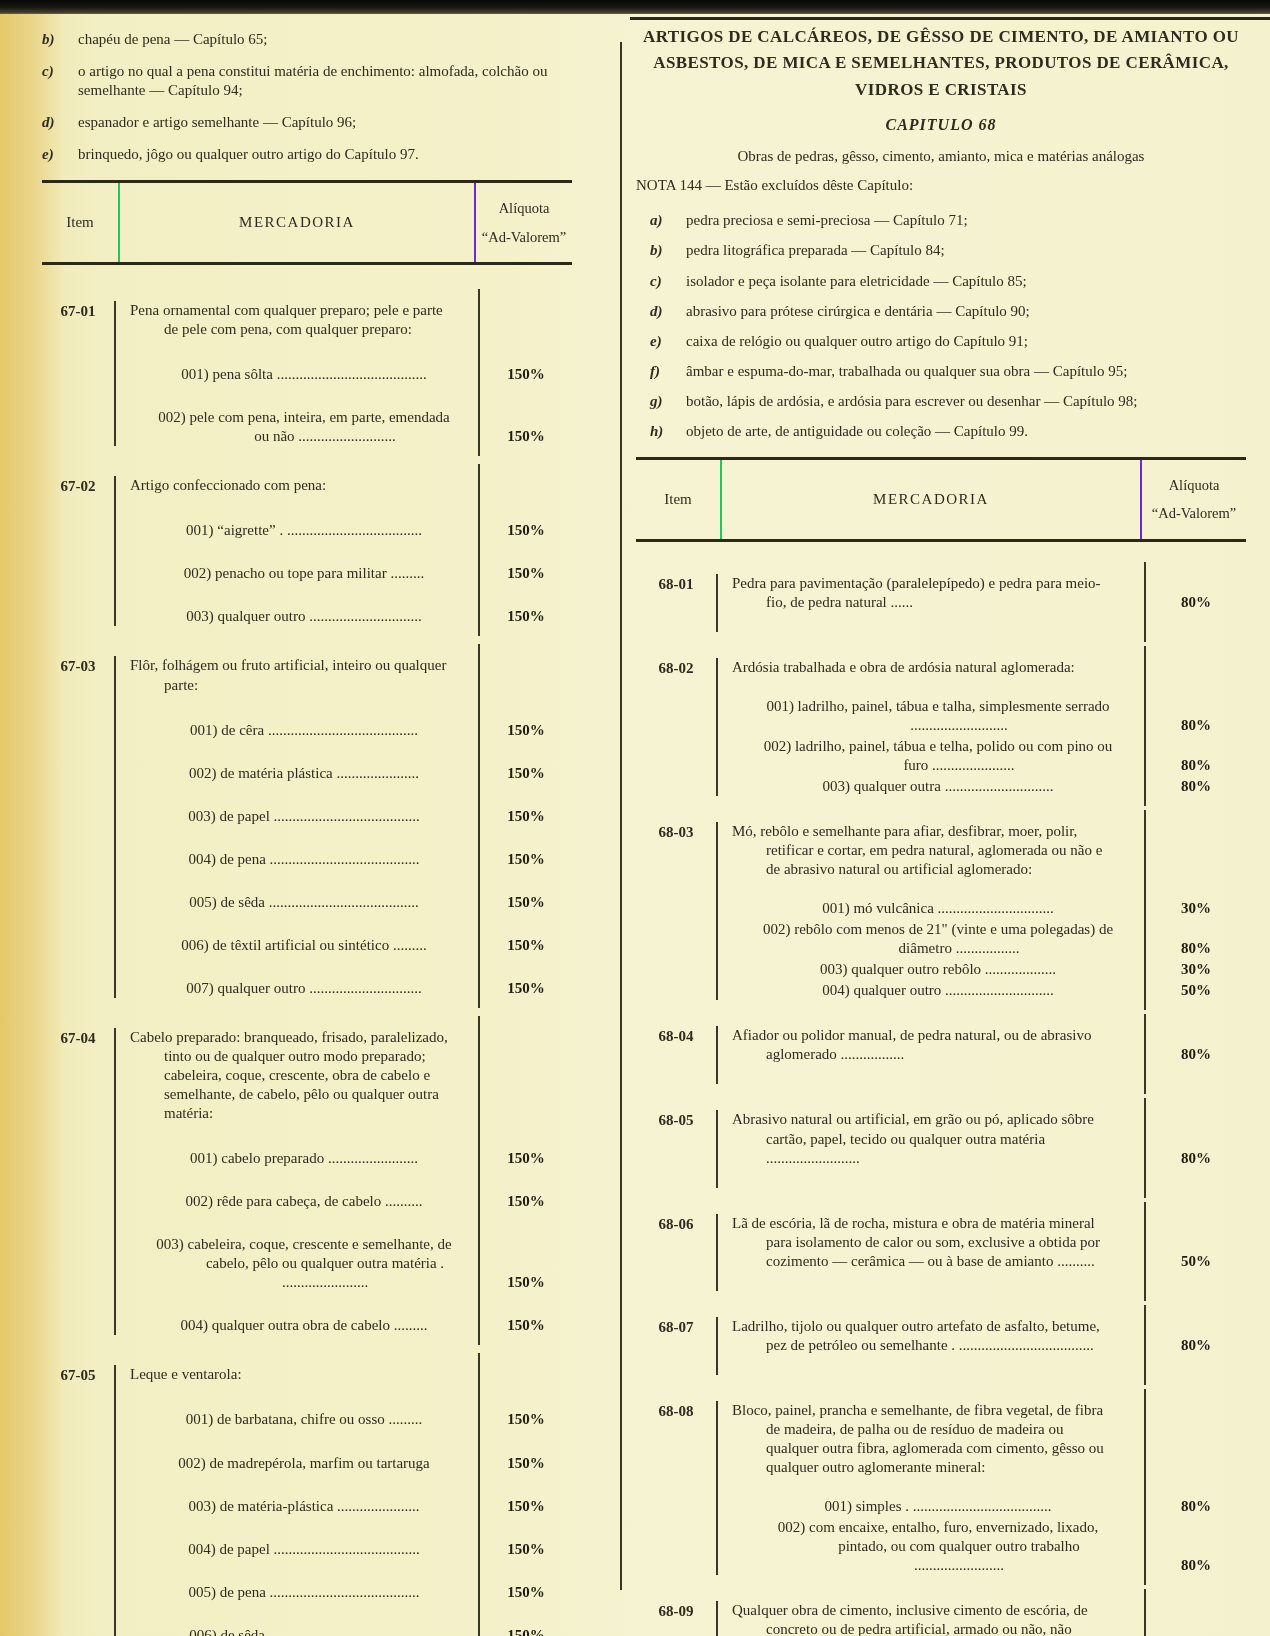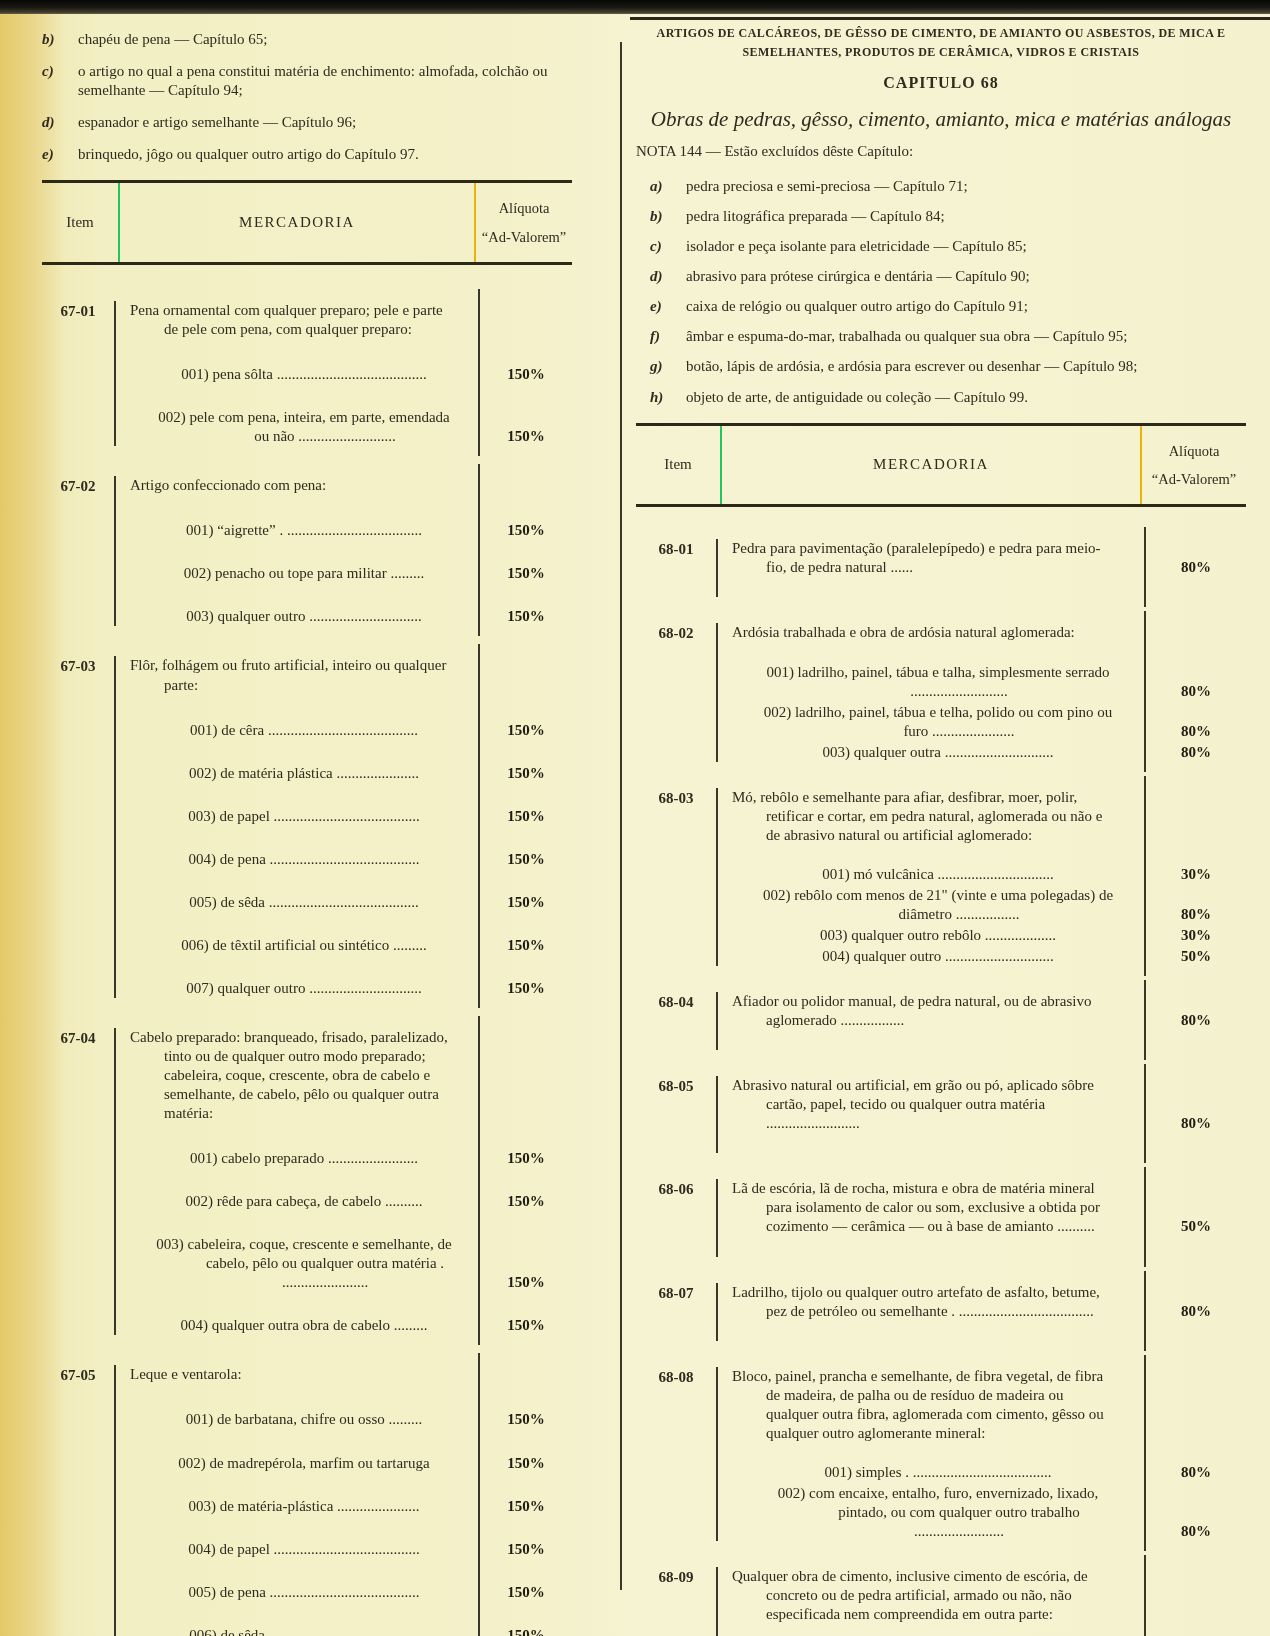--- a/index.html
+++ b/index.html
@@ -22,32 +22,32 @@
 
   
   .introitem{display:flex;margin-bottom:13px;}
   .letter{flex:none;width:36px;font-weight:bold;font-style:italic;}
   .itext{flex:1;}
   .col-right .introitem{margin-bottom:11px;}
   .col-right .intro{margin-left:14px;}
 
   
   .sectitle{margin:8px 0 10px;text-align:center;font-weight:bold;font-size:16.5px;letter-spacing:2px;}
-  .secsub{margin:0 6px 12px;text-align:center;font-weight:bold;font-size:12px;line-height:1.55;letter-spacing:.4px;}
-  .chaptitle{margin:12px 0 10px;text-align:center;font-weight:bold;font-size:16px;letter-spacing:1px;}
-  .chapsub{margin:12px 0 10px;text-align:center;font-style:italic;font-size:21px;}
+  .secsub{margin:0 6px 12px;text-align:center;font-weight:bold;font-size:17px;line-height:1.55;letter-spacing:.4px;}
+  .chaptitle{margin:12px 0 10px;text-align:center;font-weight:bold;font-style:italic;font-size:16px;letter-spacing:1px;}
+  .chapsub{margin:12px 0 10px;text-align:center;font-size:15px;}
   .notahead{margin:10px 0 16px;}
 
   
   .ttable{margin-top:16px;border-top:3px solid #2c2919;}
   .t-left{border-bottom:4px solid #2c2919;}
   .thead{display:flex;border-bottom:3px solid #2c2919;align-items:stretch;}
   .hc{display:flex;flex-direction:column;justify-content:center;text-align:center;padding:16px 2px;}
   .hc-item{flex:none;border-right:2px solid #22c55e;}
-  .hc-merc{flex:1;border-right:2px solid #eab308;letter-spacing:1.5px;}
+  .hc-merc{flex:1;border-right:2px solid #6d28d9;letter-spacing:1.5px;}
   .hc-rate{flex:none;font-size:14.5px;}
   .hc-rate .l2{margin-top:10px;font-family:Liberation Serif, serif;}
   .t-left .hc-item{width:72px;}  .t-left .hc-rate{width:92px;}
   .t-right .hc-item{width:80px;} .t-right .hc-rate{width:100px;}
 
   .tbody{padding:6px 0 18px;}
   .trow{display:flex;}
   .col-left .trow{margin-top:30px;}
   .col-right .trow{margin-top:26px;}
   .rowcode{flex:none;text-align:center;font-weight:bold;border-right:2px solid #39362a;padding-top:1px;}

